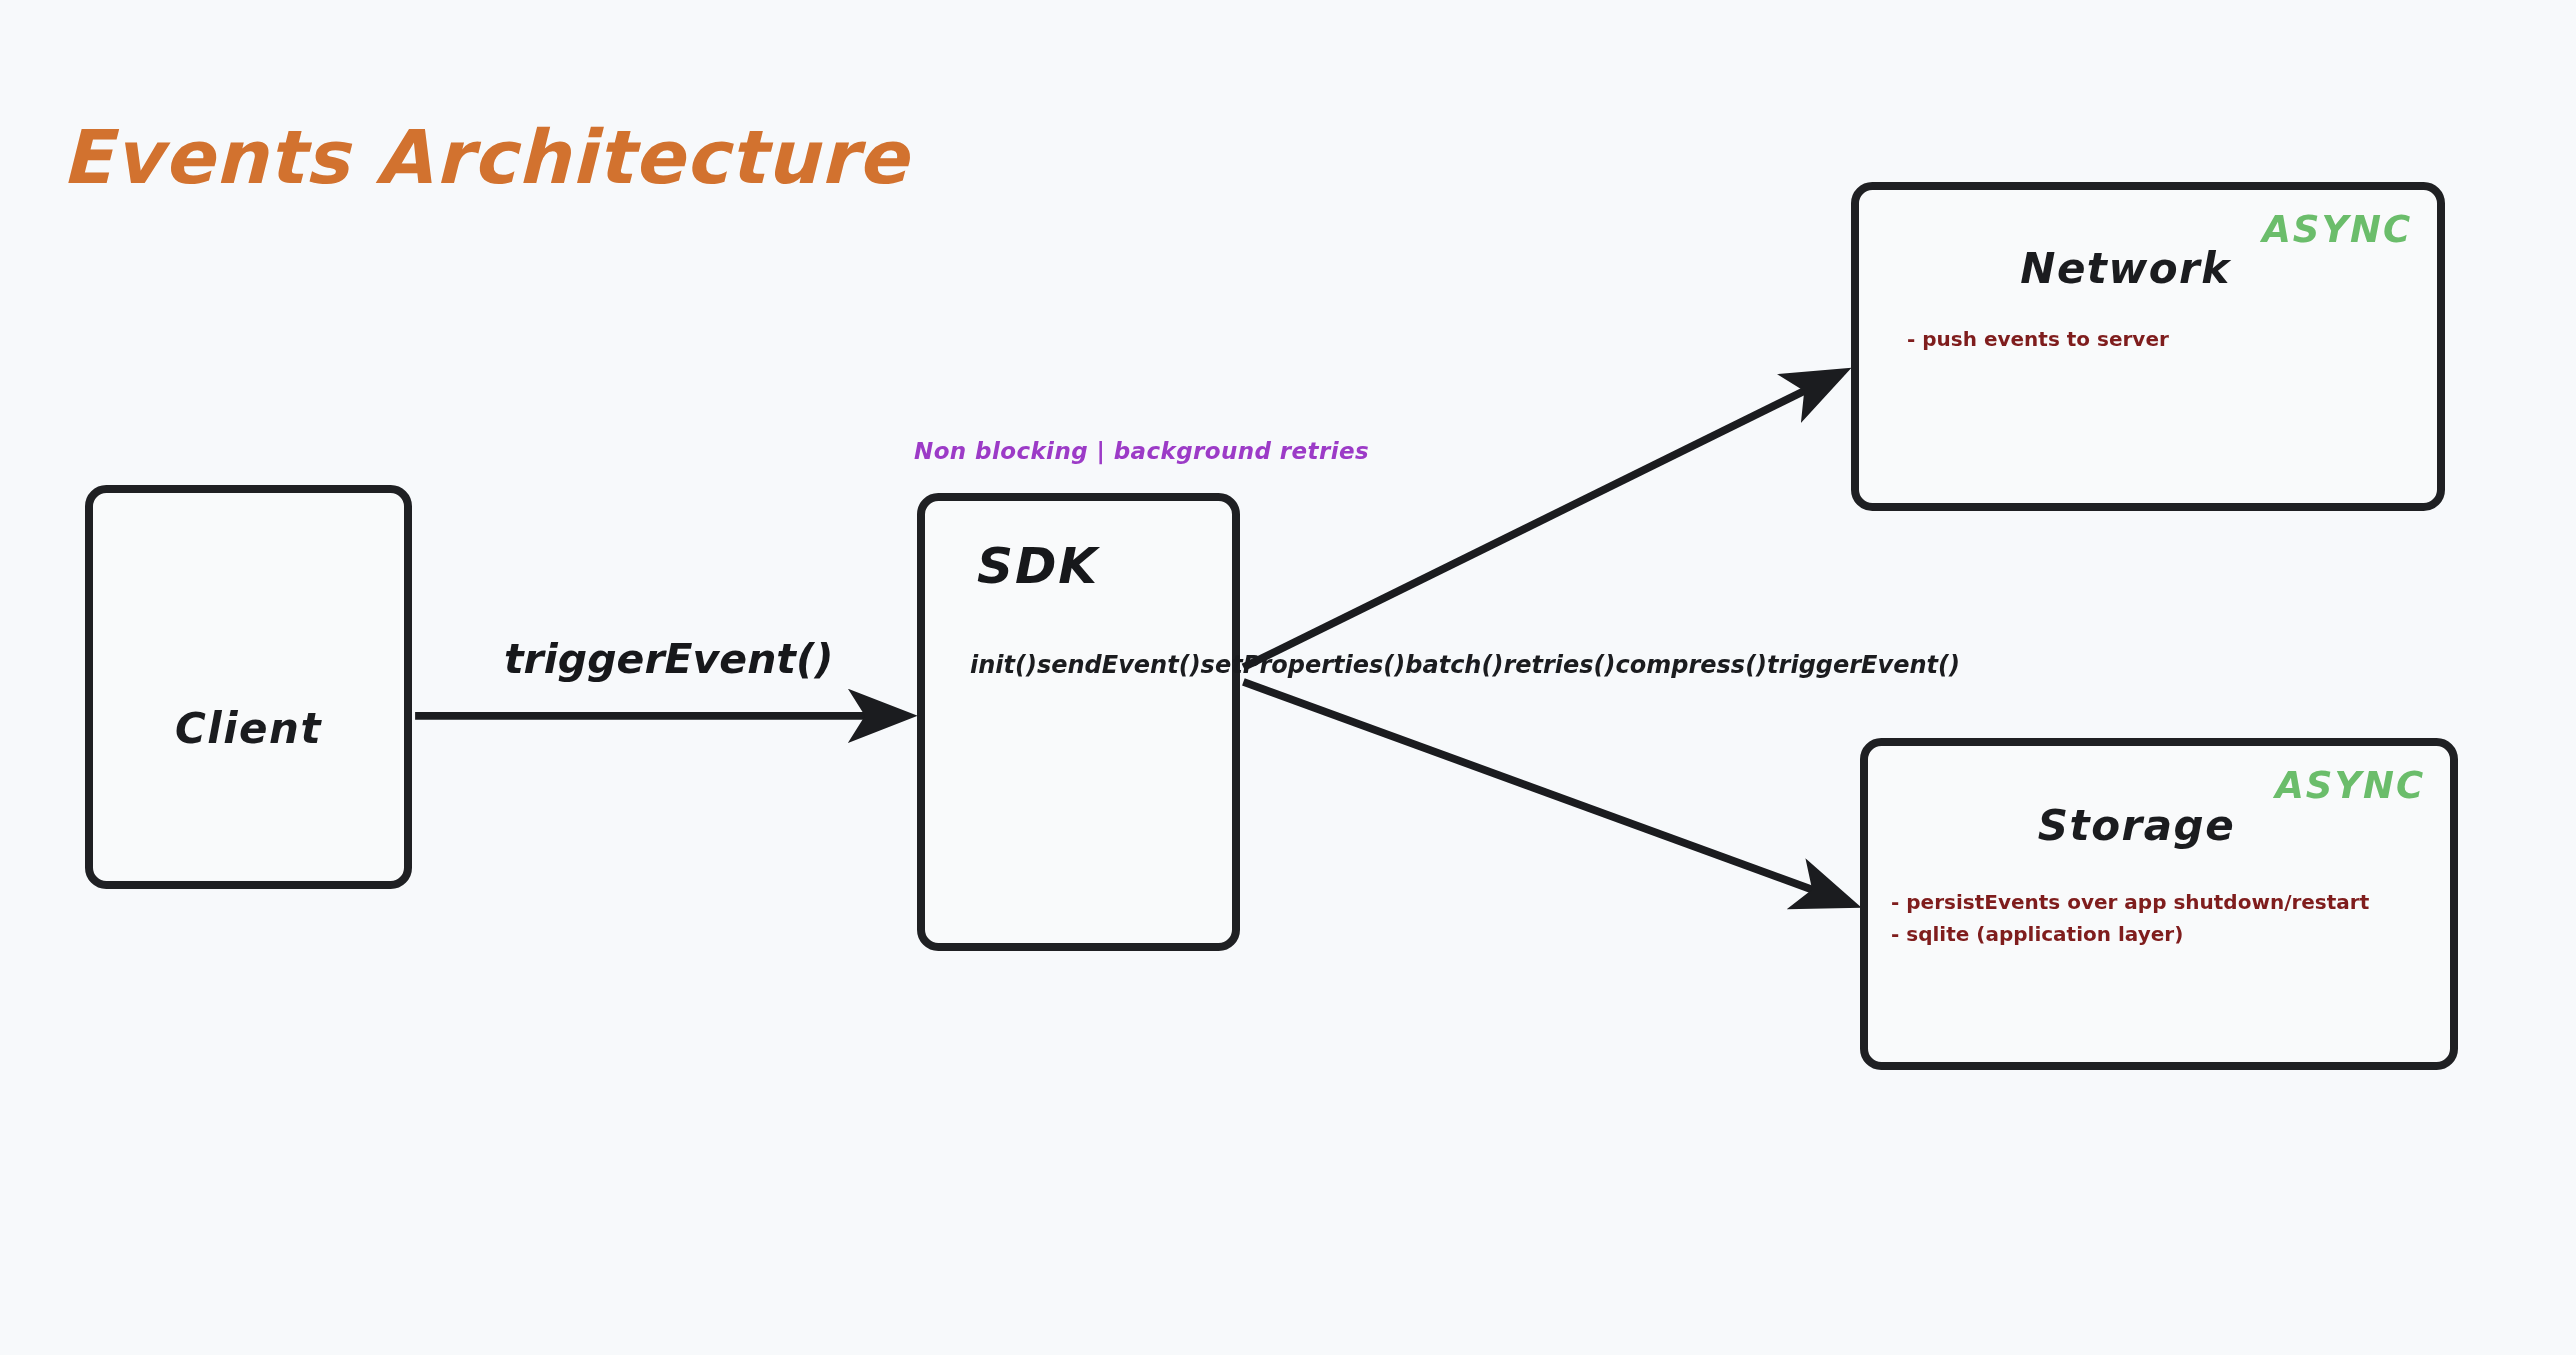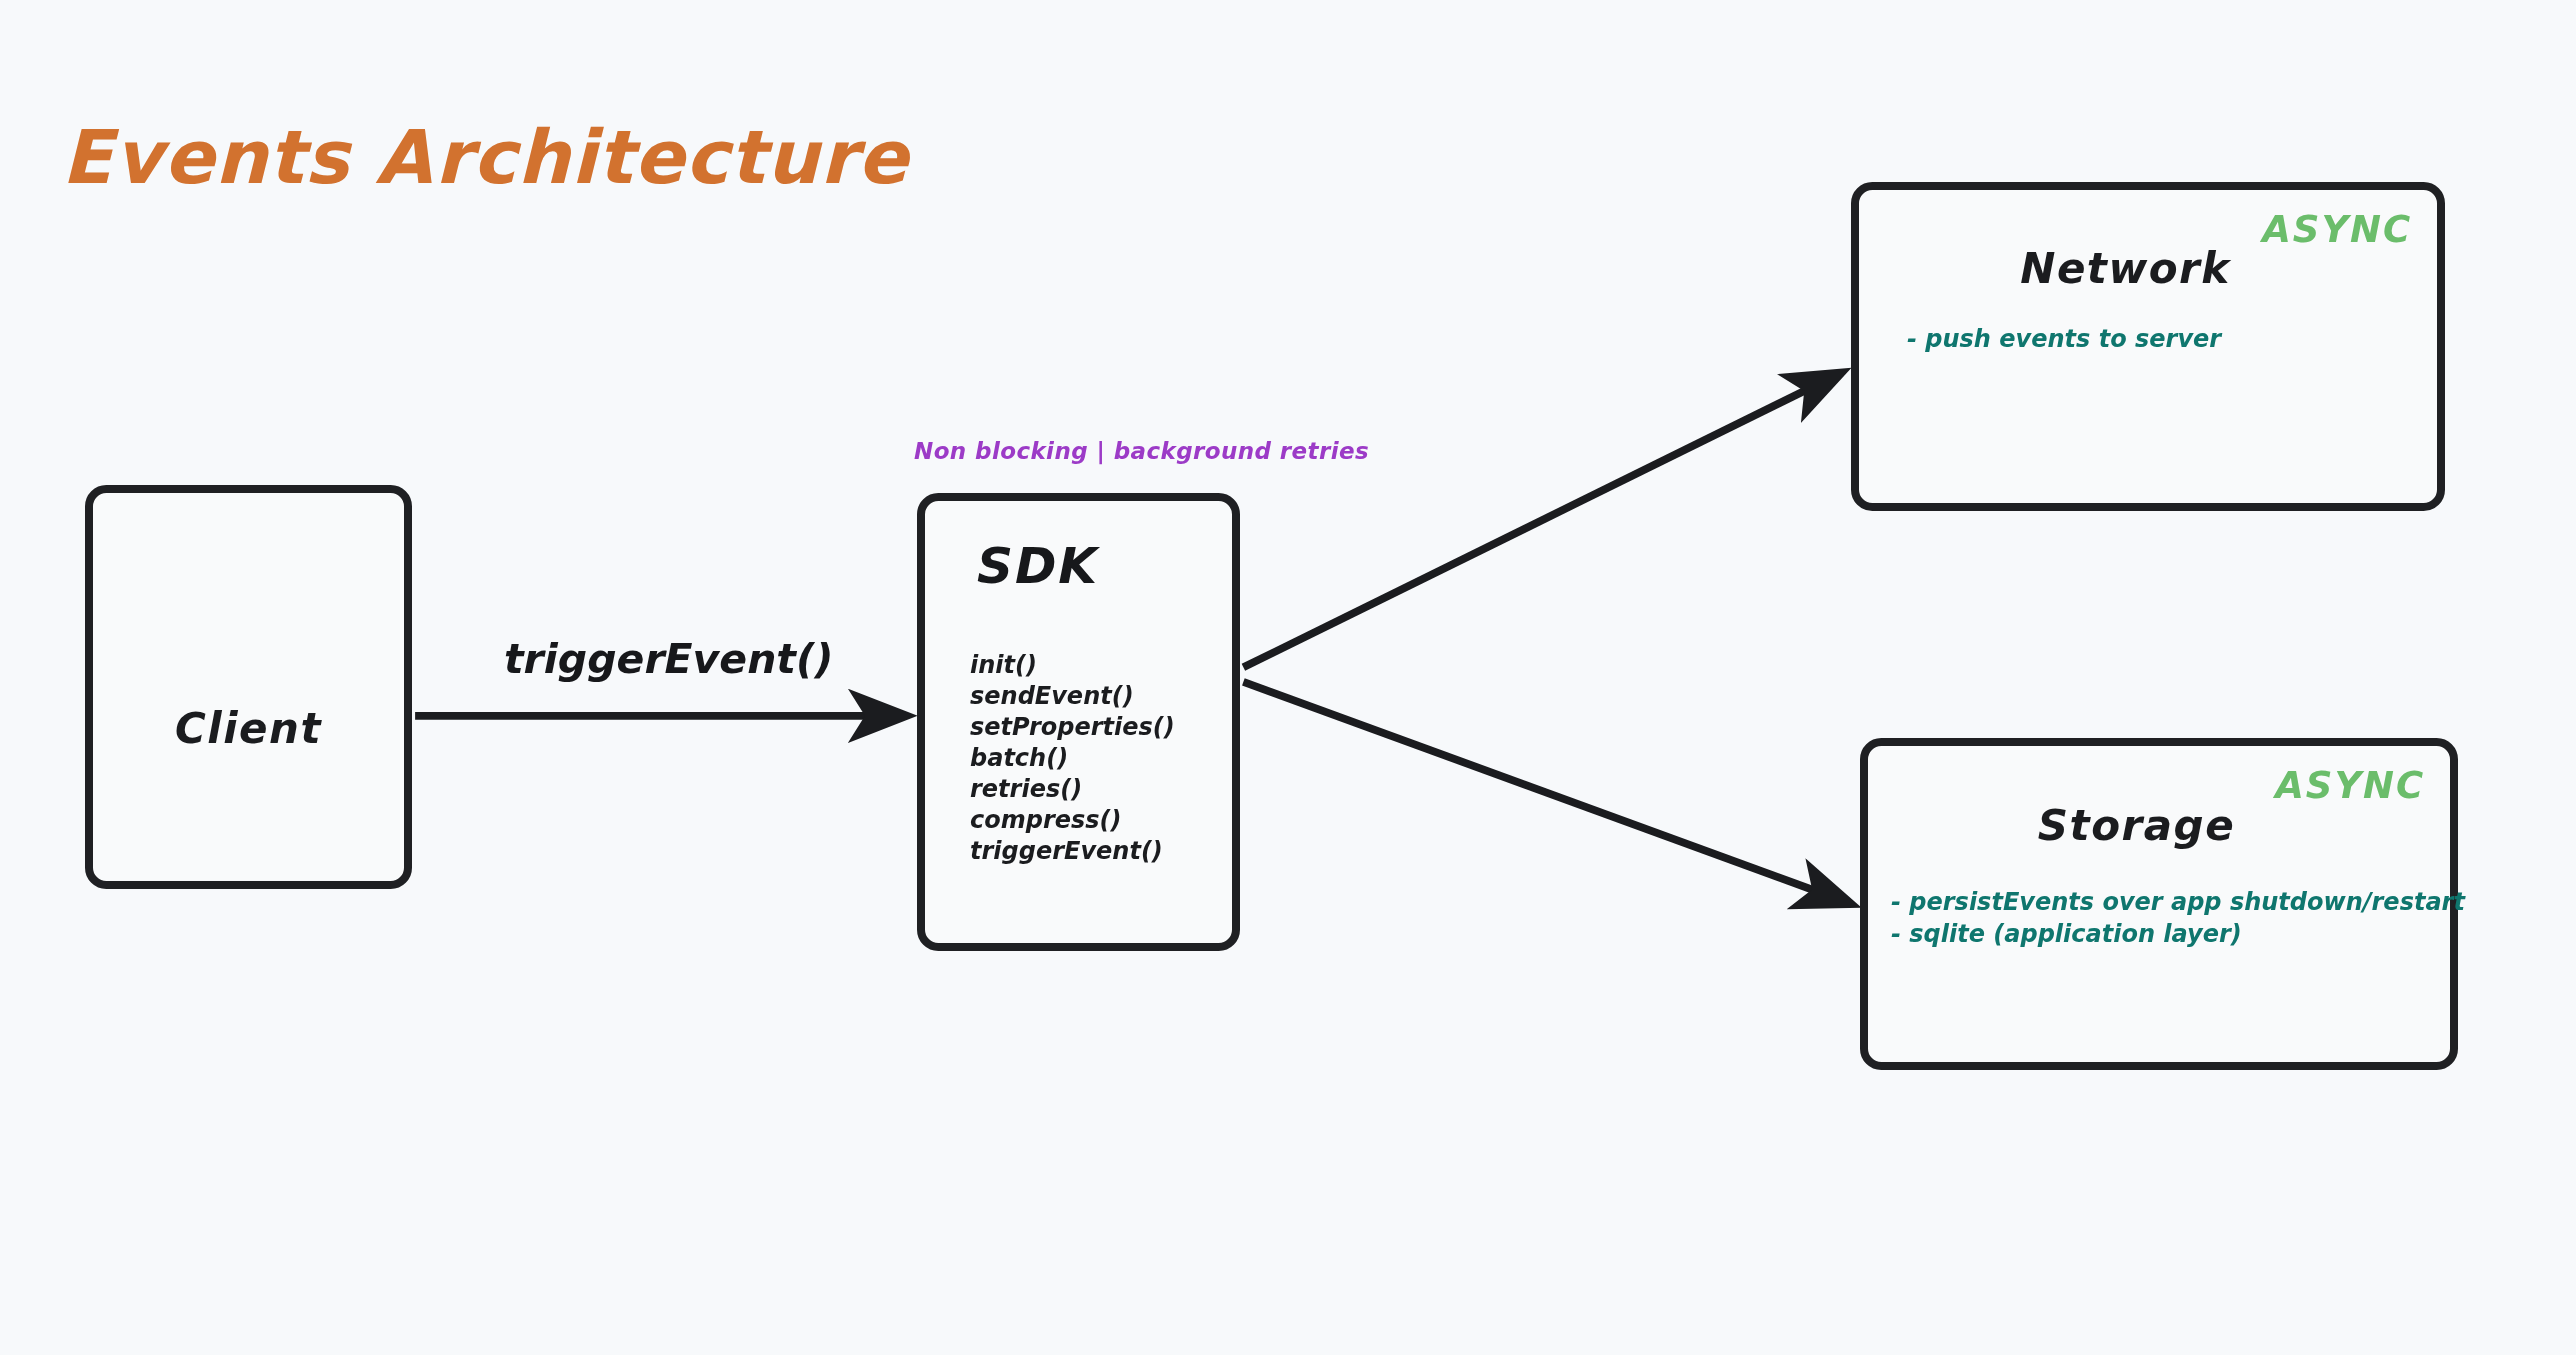--- a/index.html
+++ b/index.html
@@ -88,21 +88,21 @@
     font-weight: 700;
     font-style: italic;
     letter-spacing: 1.9px;
     color: #17181b;
   }
   #sdk-methods {
     position: absolute;
     left: 45px;
     top: 149px;
     display: flex;
-    flex-direction: column;
+    flex-direction: row;
     gap: 0px;
   }
   #sdk-methods .method {
     font-family: "DejaVu Sans", sans-serif;
     font-size: 24px;
     font-weight: 600;
     font-style: italic;
     line-height: 31px;
     color: #1b1c1f;
     white-space: nowrap;
@@ -150,25 +150,24 @@
     top: 55px;
   }
   #storage-bullets {
     position: absolute;
     left: 23px;
     top: 140px;
   }
 
   .bullet {
     font-family: "DejaVu Sans", sans-serif;
-    font-size: 24px;
+    font-size: 20px;
     font-weight: 600;
-    font-style: italic;
     line-height: 32px;
-    color: #0f766e;
+    color: #7f1d1d;
     white-space: nowrap;
   }
 
   
   .async-badge {
     position: absolute;
     right: 25px;
     top: 17.5px;
     font-family: "DejaVu Sans", sans-serif;
     font-size: 37px;

